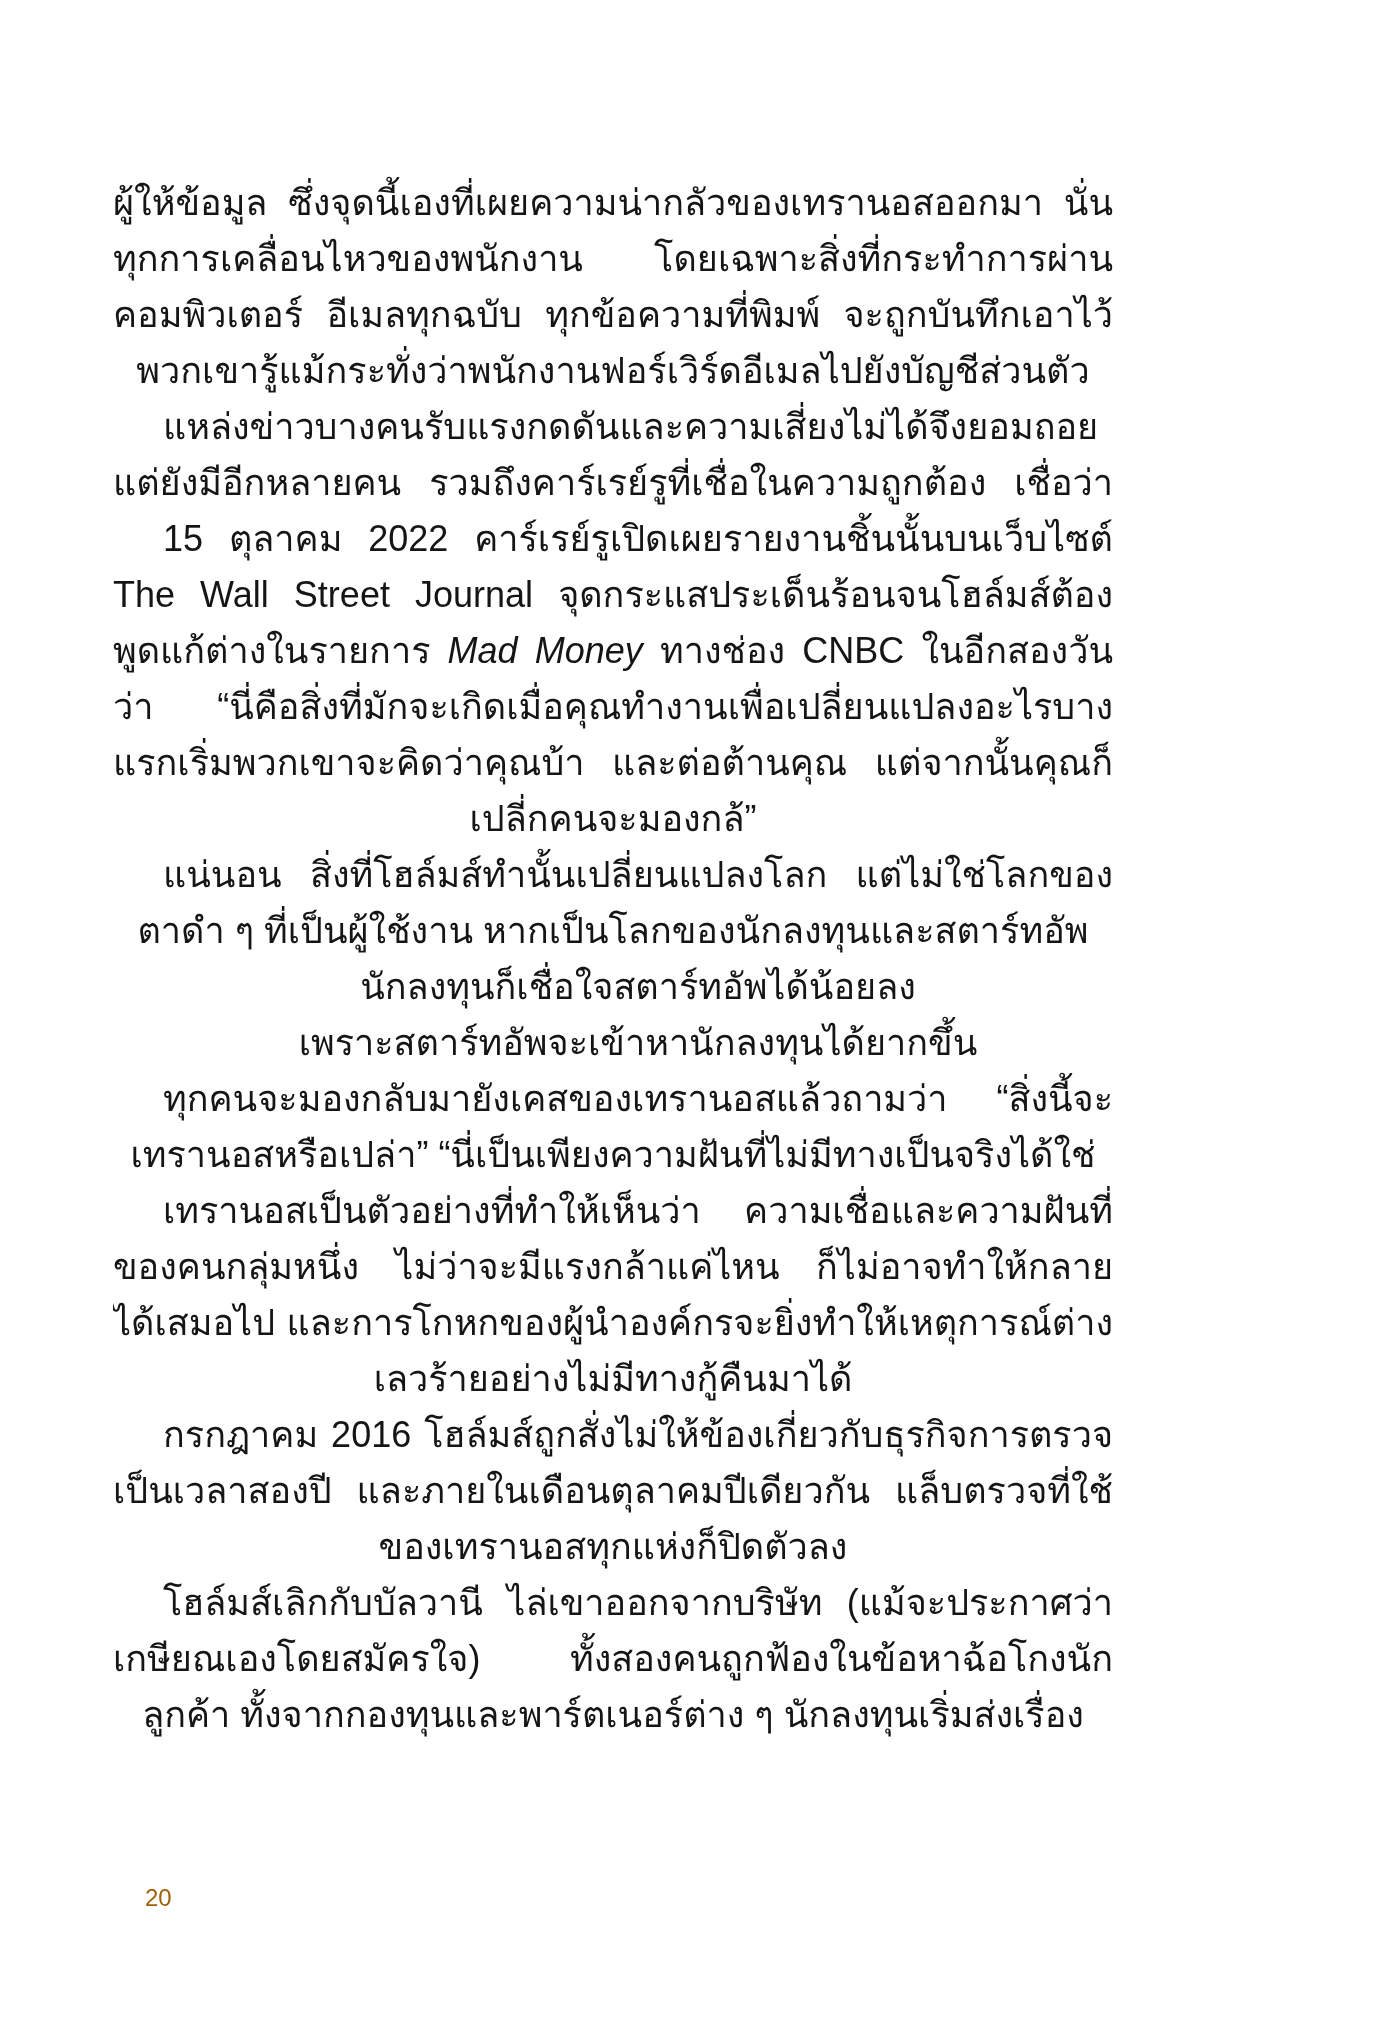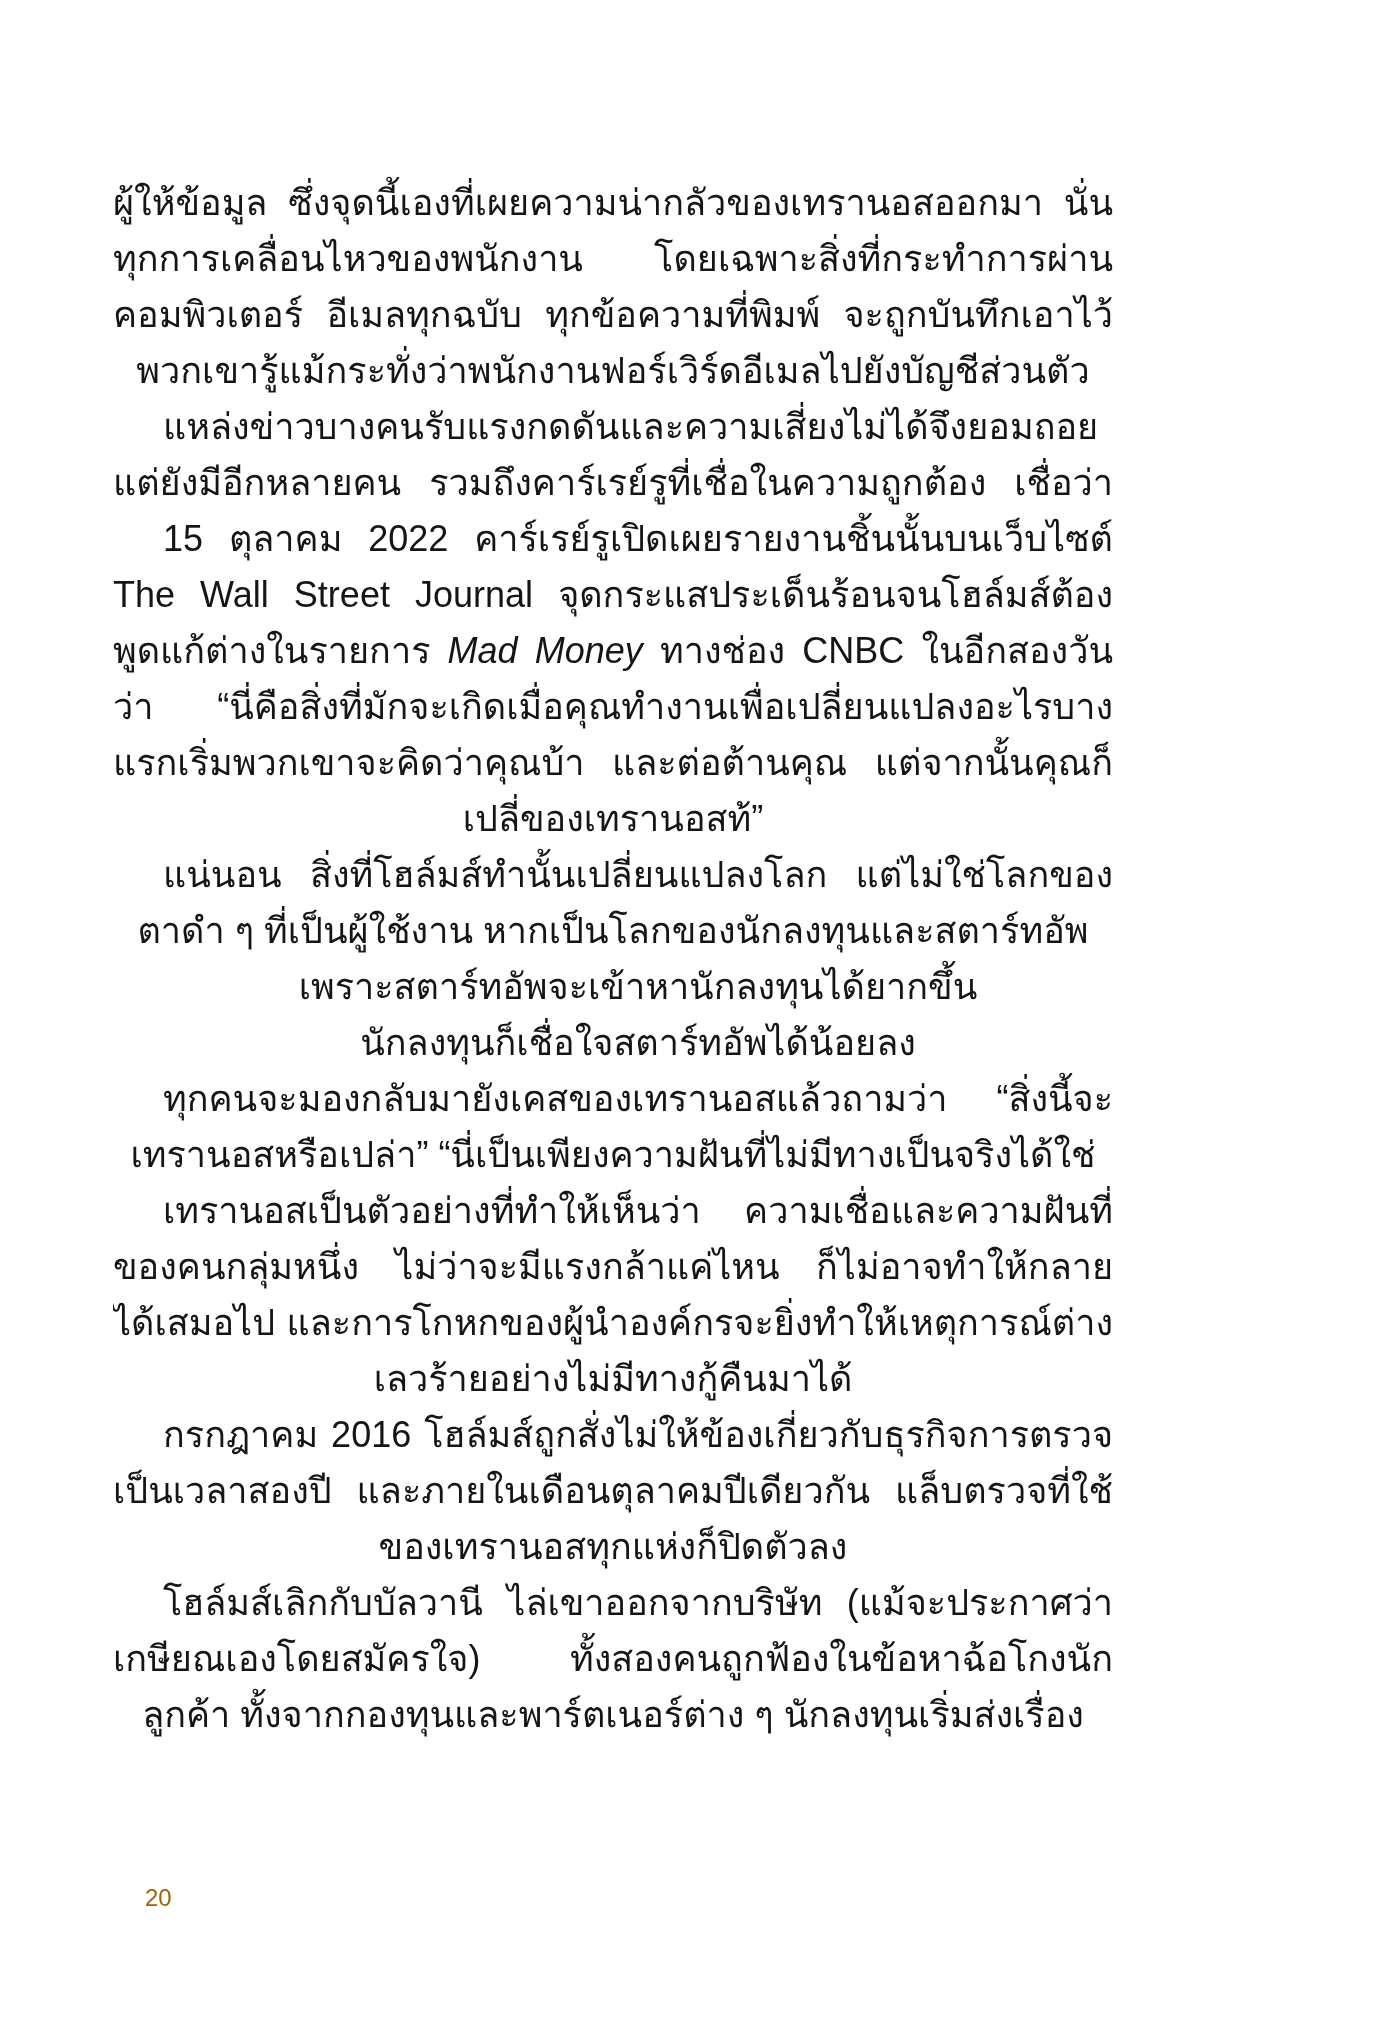--- a/index.html
+++ b/index.html
@@ -60,25 +60,25 @@
     <p class="line">ทุกการเคลื่อนไหวของพนักงาน โดยเฉพาะสิ่งที่กระทำการผ่าน</p>
     <p class="line">คอมพิวเตอร์ อีเมลทุกฉบับ ทุกข้อความที่พิมพ์ จะถูกบันทึกเอาไว้ทั้งหมด</p>
     <p class="line last">พวกเขารู้แม้กระทั่งว่าพนักงานฟอร์เวิร์ดอีเมลไปยังบัญชีส่วนตัว</p>
     <p class="line indent">แหล่งข่าวบางคนรับแรงกดดันและความเสี่ยงไม่ได้จึงยอมถอยไป</p>
     <p class="line">แต่ยังมีอีกหลายคน รวมถึงคาร์เรย์รูที่เชื่อในความถูกต้อง เชื่อว่าโลก</p>
     <p class="line indent">15 ตุลาคม 2022 คาร์เรย์รูเปิดเผยรายงานชิ้นนั้นบนเว็บไซต์</p>
     <p class="line">The Wall Street Journal จุดกระแสประเด็นร้อนจนโฮล์มส์ต้องออกมา</p>
     <p class="line"><span>พูดแก้ต่างในรายการ </span><em>Mad Money</em><span> ทางช่อง CNBC ในอีกสองวันต่อมา</span></p>
     <p class="line">ว่า “นี่คือสิ่งที่มักจะเกิดเมื่อคุณทำงานเพื่อเปลี่ยนแปลงอะไรบางอย่าง</p>
     <p class="line">แรกเริ่มพวกเขาจะคิดว่าคุณบ้า และต่อต้านคุณ แต่จากนั้นคุณก็จะ</p>
-    <p class="line last">เปลี่ของเทรานอสท้”</p>
+    <p class="line last">เปลี่กคนจะมองกล้”</p>
     <p class="line indent">แน่นอน สิ่งที่โฮล์มส์ทำนั้นเปลี่ยนแปลงโลก แต่ไม่ใช่โลกของคนไข้</p>
     <p class="line last">ตาดำ ๆ ที่เป็นผู้ใช้งาน หากเป็นโลกของนักลงทุนและสตาร์ทอัพต่างหาก</p>
+    <p class="line indent last">นักลงทุนก็เชื่อใจสตาร์ทอัพได้น้อยลง</p>
     <p class="line indent last">เพราะสตาร์ทอัพจะเข้าหานักลงทุนได้ยากขึ้น</p>
-    <p class="line indent last">นักลงทุนก็เชื่อใจสตาร์ทอัพได้น้อยลง</p>
     <p class="line indent">ทุกคนจะมองกลับมายังเคสของเทรานอสแล้วถามว่า “สิ่งนี้จะซ้ำรอย</p>
     <p class="line last">เทรานอสหรือเปล่า” “นี่เป็นเพียงความฝันที่ไม่มีทางเป็นจริงได้ใช่ไหม”</p>
     <p class="line indent">เทรานอสเป็นตัวอย่างที่ทำให้เห็นว่า ความเชื่อและความฝันที่มุ่งมั่น</p>
     <p class="line">ของคนกลุ่มหนึ่ง ไม่ว่าจะมีแรงกล้าแค่ไหน ก็ไม่อาจทำให้กลายเป็นจริง</p>
     <p class="line">ได้เสมอไป และการโกหกของผู้นำองค์กรจะยิ่งทำให้เหตุการณ์ต่าง ๆ</p>
     <p class="line last">เลวร้ายอย่างไม่มีทางกู้คืนมาได้</p>
     <p class="line indent">กรกฎาคม 2016 โฮล์มส์ถูกสั่งไม่ให้ข้องเกี่ยวกับธุรกิจการตรวจแล็บ</p>
     <p class="line">เป็นเวลาสองปี และภายในเดือนตุลาคมปีเดียวกัน แล็บตรวจที่ใช้อุปกรณ์</p>
     <p class="line last">ของเทรานอสทุกแห่งก็ปิดตัวลง</p>
     <p class="line indent">โฮล์มส์เลิกกับบัลวานี ไล่เขาออกจากบริษัท (แม้จะประกาศว่าเขา</p>

